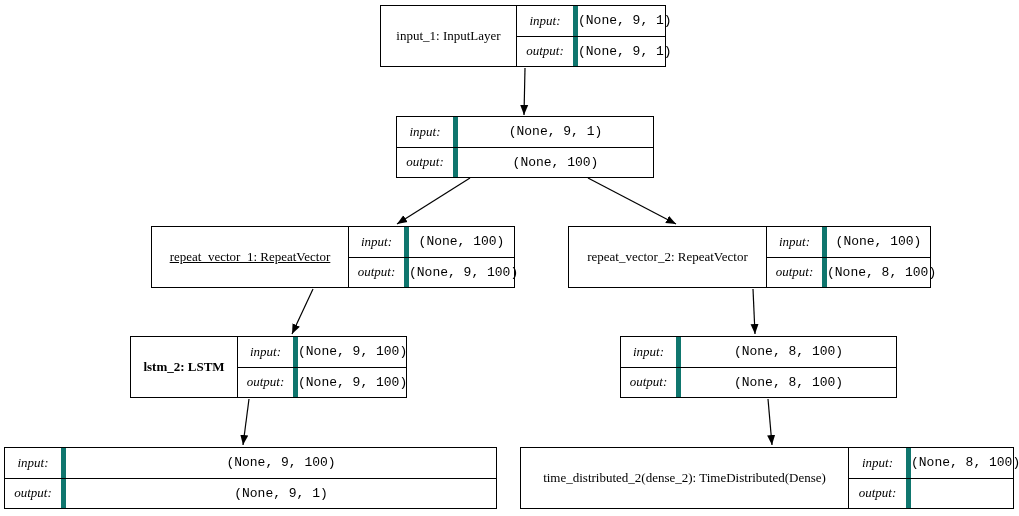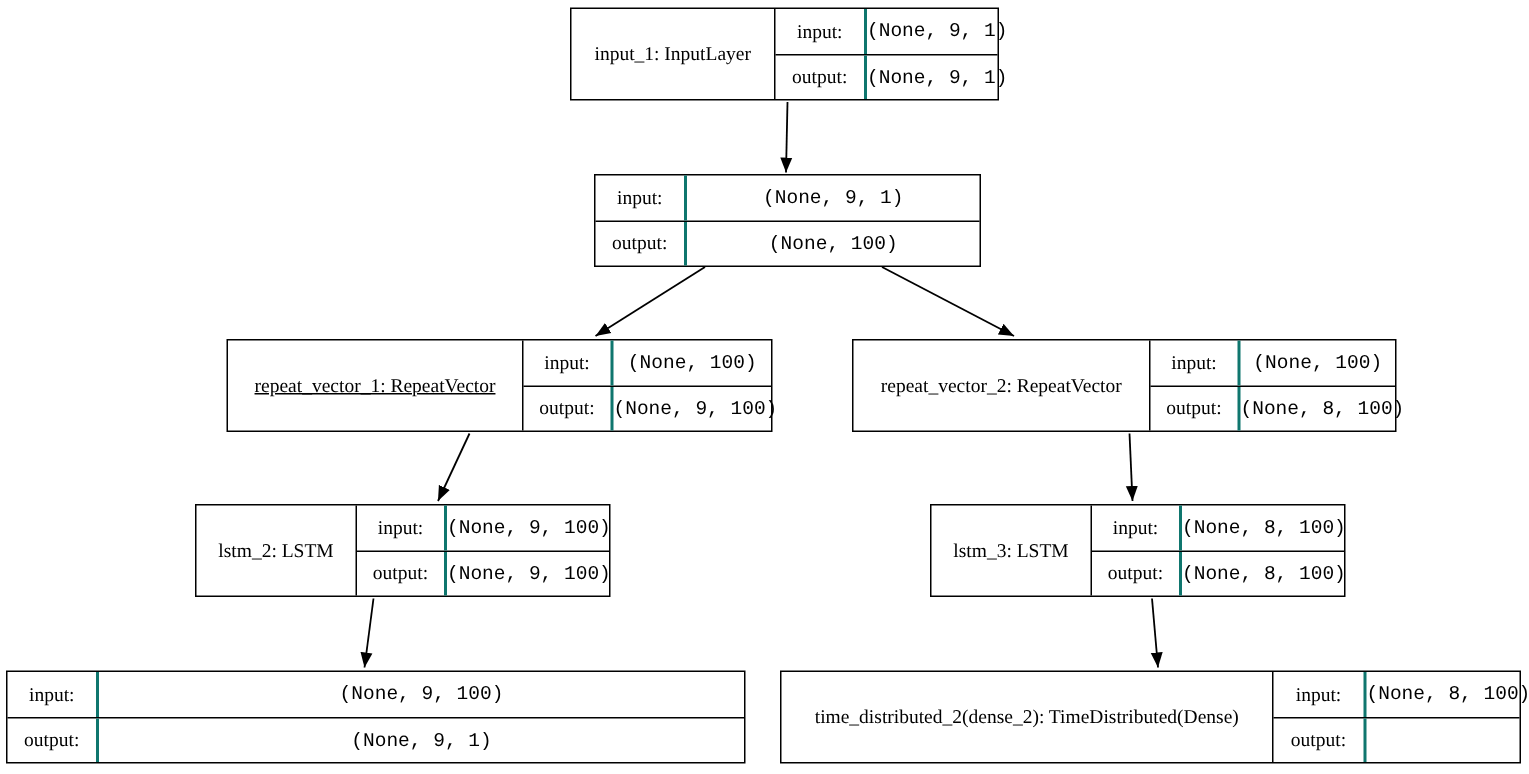--- a/index.html
+++ b/index.html
@@ -29,23 +29,24 @@
     border-right:1px solid #000000;
     flex-shrink:0;
     padding:0 4px;
     box-sizing:border-box;
   }
   .io { flex:1; display:flex; flex-direction:column; min-width:0; }
   .iorow { flex:1; display:flex; min-height:0; }
   .iorow.top { border-bottom:1px solid #000000; }
   .iokey {
     display:flex; align-items:center; justify-content:center;
-    border-right:2px solid #0f766e;
+    border-right:5px solid #0f766e;
     flex-shrink:0;
     box-sizing:border-box;
+    font-style:italic;
   }
   .ioval {
     flex:1;
     display:flex; align-items:center; justify-content:center;
     white-space:nowrap;
     font-family:Liberation Mono, monospace;
   }
 </style>
 </head>
 <body>
@@ -116,35 +117,34 @@
         <div class="ioval">(None, 100)</div>
       </div>
       <div class="iorow">
         <div class="iokey" style="width:60px;">output:</div>
         <div class="ioval">(None, 8, 100)</div>
       </div>
     </div>
   </div>
 
   <div class="node" style="left:130px; top:336px; width:277px; height:62px;">
-    <div class="nlabel" style="width:107px;">lstm_2: LSTM</div>
+    <div class="nlabel" style="width:107px;font-weight:bold;">lstm_2: LSTM</div>
     <div class="io">
       <div class="iorow top">
         <div class="iokey" style="width:60px;">input:</div>
         <div class="ioval">(None, 9, 100)</div>
       </div>
       <div class="iorow">
         <div class="iokey" style="width:60px;">output:</div>
         <div class="ioval">(None, 9, 100)</div>
       </div>
     </div>
   </div>
 
   <div class="node" style="left:620px; top:336px; width:277px; height:62px;">
-    <div class="nlabel" style="width:107px;">lstm_3: LSTM</div>
     <div class="io">
       <div class="iorow top">
         <div class="iokey" style="width:60px;">input:</div>
         <div class="ioval">(None, 8, 100)</div>
       </div>
       <div class="iorow">
         <div class="iokey" style="width:60px;">output:</div>
         <div class="ioval">(None, 8, 100)</div>
       </div>
     </div>

